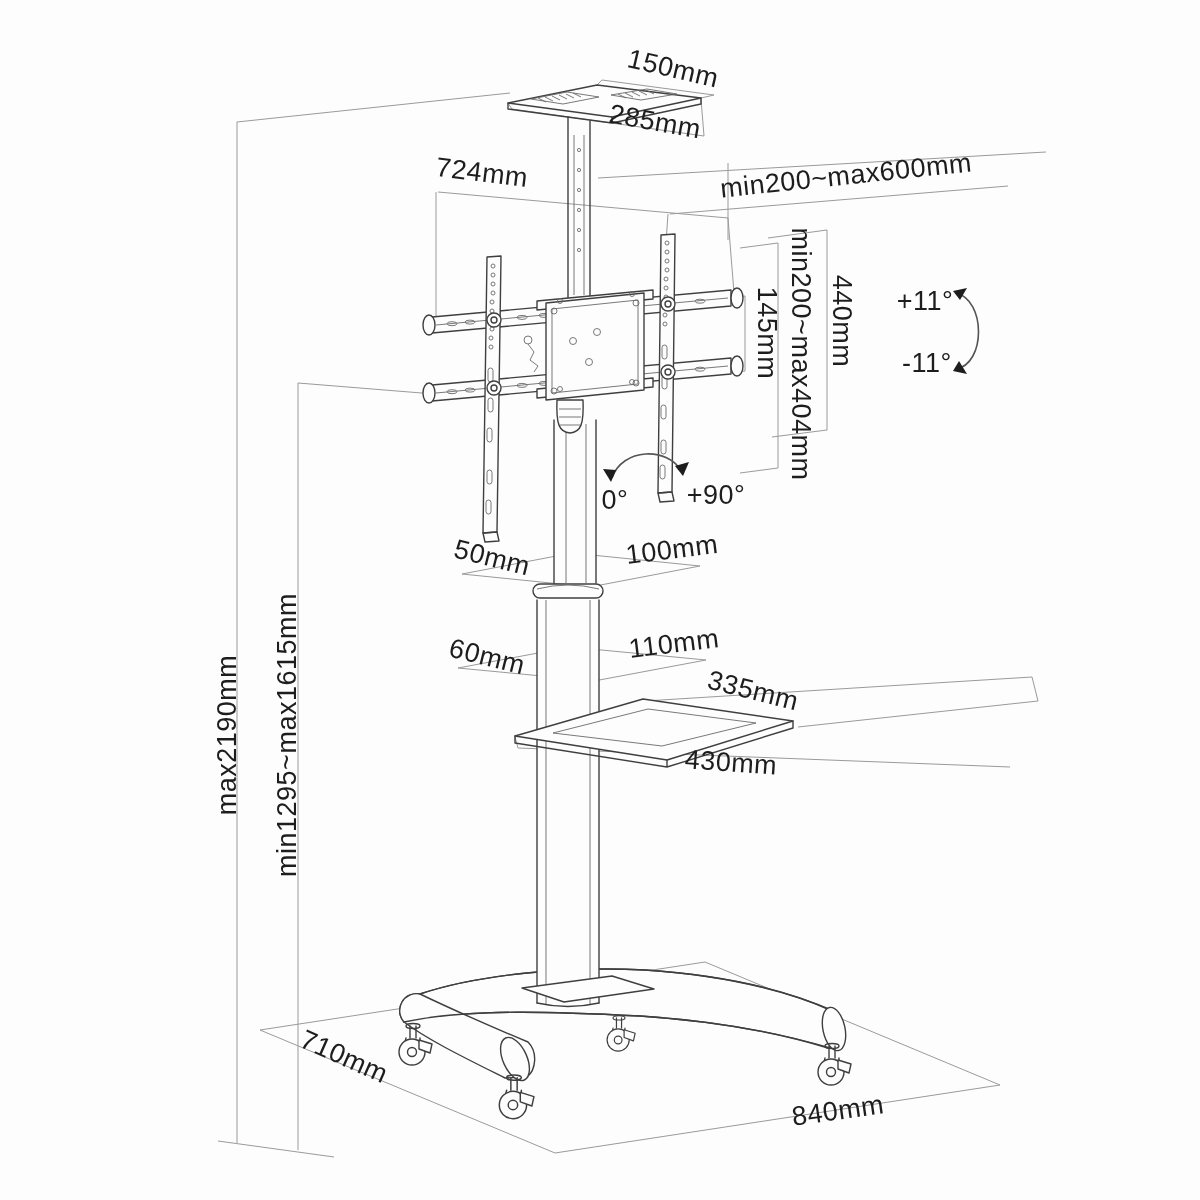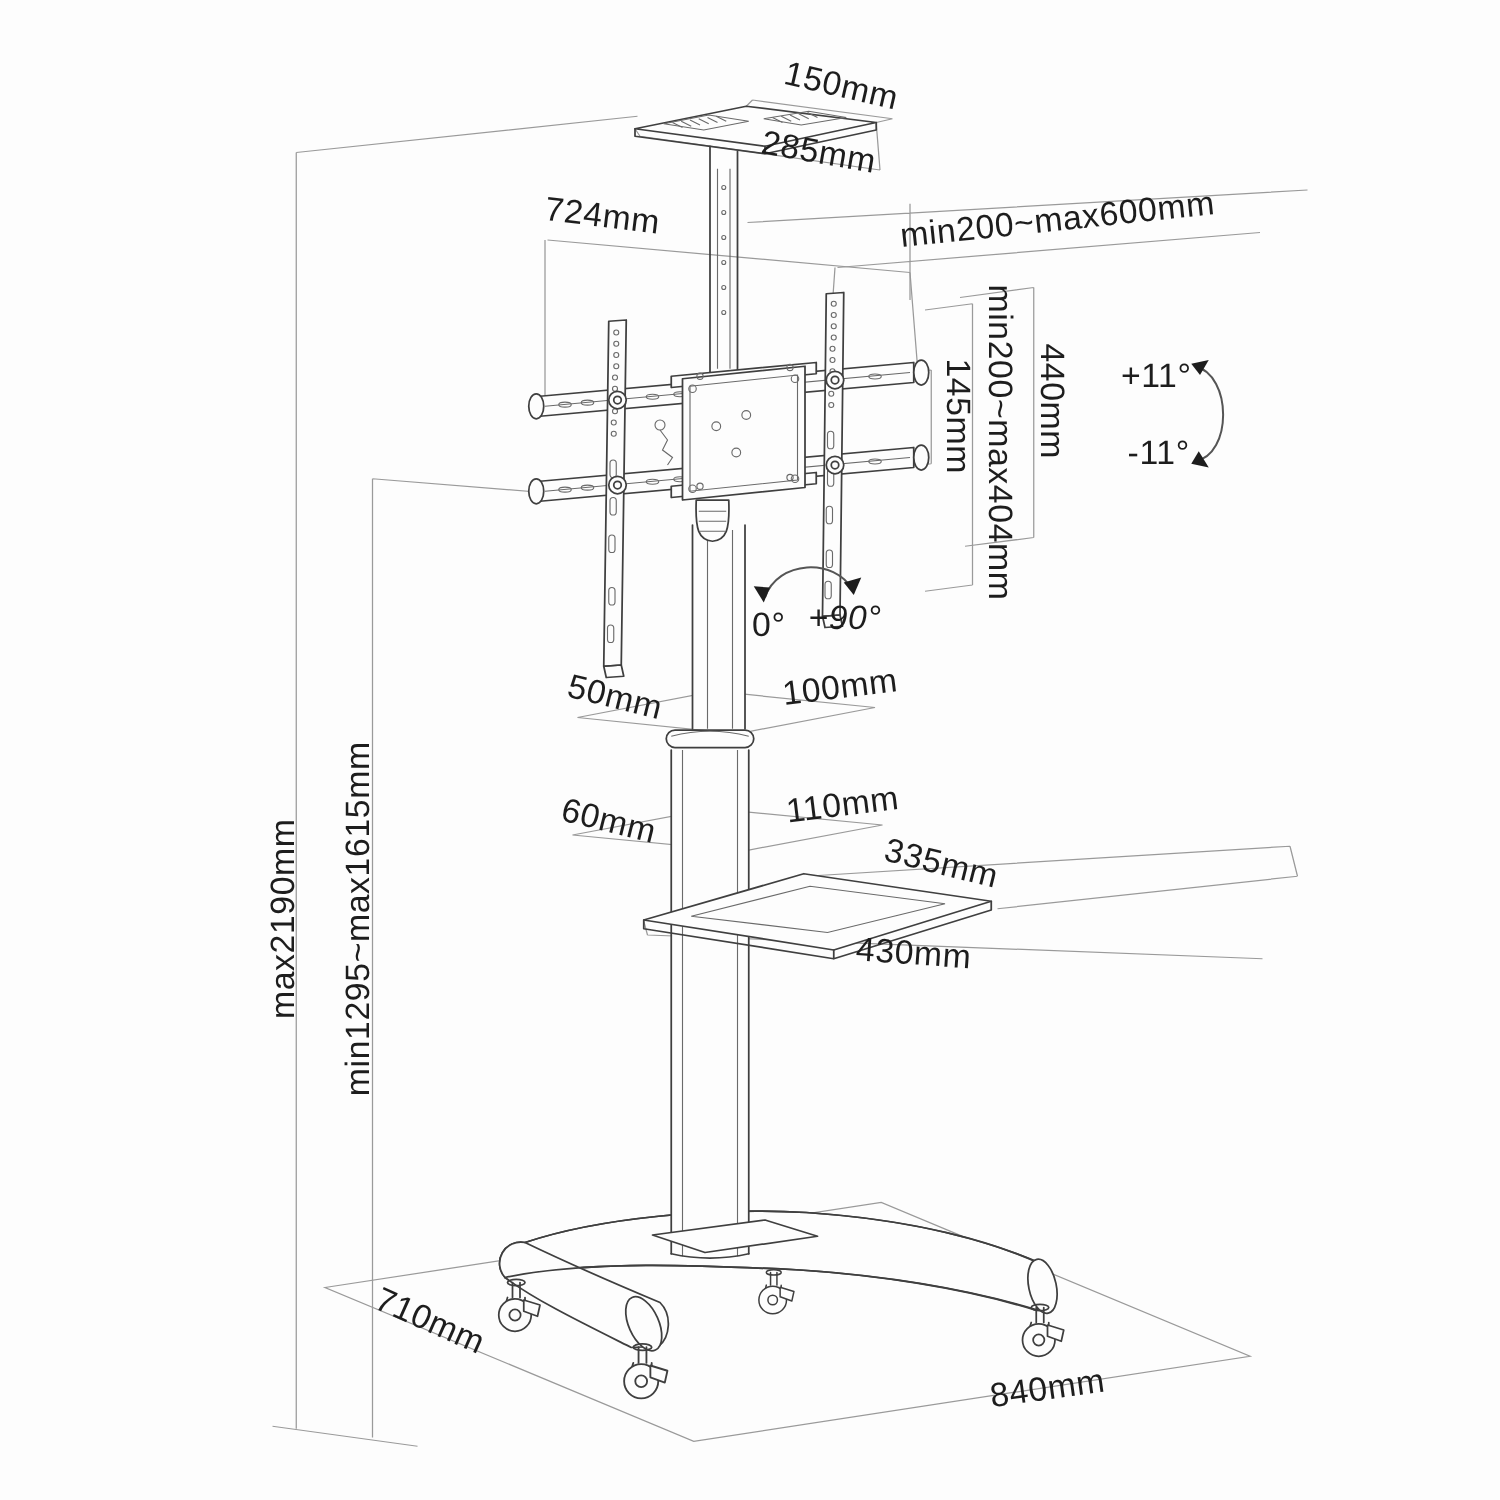--- a/index.html
+++ b/index.html
@@ -274,21 +274,21 @@
       <span class="dim-label" style="left: 673px; top: 69px; transform: translate(-50%, -50%) rotate(13deg);">150mm</span>
       <span class="dim-label" style="left: 655px; top: 122px; transform: translate(-50%, -50%) rotate(10deg);">285mm</span>
       <span class="dim-label" style="left: 482px; top: 173px; transform: translate(-50%, -50%) rotate(7deg);">724mm</span>
       <span class="dim-label" style="left: 846px; top: 176px; transform: translate(-50%, -50%) rotate(-6deg);">min200~max600mm</span>
       <span class="dim-label" style="left: 800px; top: 354px; transform: translate(-50%, -50%) rotate(90deg);">min200~max404mm</span>
       <span class="dim-label" style="left: 841px; top: 321px; transform: translate(-50%, -50%) rotate(90deg);">440mm</span>
       <span class="dim-label" style="left: 766px; top: 333px; transform: translate(-50%, -50%) rotate(90deg);">145mm</span>
       <span class="dim-label" style="left: 925px; top: 301px; transform: translate(-50%, -50%) rotate(0deg);">+11°</span>
       <span class="dim-label" style="left: 927px; top: 363px; transform: translate(-50%, -50%) rotate(0deg);">-11°</span>
       <span class="dim-label" style="left: 615px; top: 500px; transform: translate(-50%, -50%) rotate(0deg);">0°</span>
-      <span class="dim-label" style="left: 676px; top: 495px; transform: translate(-50%, -50%) rotate(0deg); font-style: italic;">+90°</span>
+      <span class="dim-label" style="left: 716px; top: 495px; transform: translate(-50%, -50%) rotate(0deg);">+90°</span>
       <span class="dim-label" style="left: 492px; top: 558px; transform: translate(-50%, -50%) rotate(14deg);">50mm</span>
       <span class="dim-label" style="left: 672px; top: 550px; transform: translate(-50%, -50%) rotate(-7deg);">100mm</span>
       <span class="dim-label" style="left: 487px; top: 657px; transform: translate(-50%, -50%) rotate(14deg);">60mm</span>
       <span class="dim-label" style="left: 674px; top: 644px; transform: translate(-50%, -50%) rotate(-7deg);">110mm</span>
       <span class="dim-label" style="left: 753px; top: 691px; transform: translate(-50%, -50%) rotate(14deg);">335mm</span>
       <span class="dim-label" style="left: 731px; top: 763px; transform: translate(-50%, -50%) rotate(4deg);">430mm</span>
       <span class="dim-label" style="left: 227px; top: 735px; transform: translate(-50%, -50%) rotate(-90deg);">max2190mm</span>
       <span class="dim-label" style="left: 287px; top: 735px; transform: translate(-50%, -50%) rotate(-90deg);">min1295~max1615mm</span>
       <span class="dim-label" style="left: 344px; top: 1057px; transform: translate(-50%, -50%) rotate(24deg);">710mm</span>
       <span class="dim-label" style="left: 838px; top: 1111px; transform: translate(-50%, -50%) rotate(-8deg);">840mm</span>

